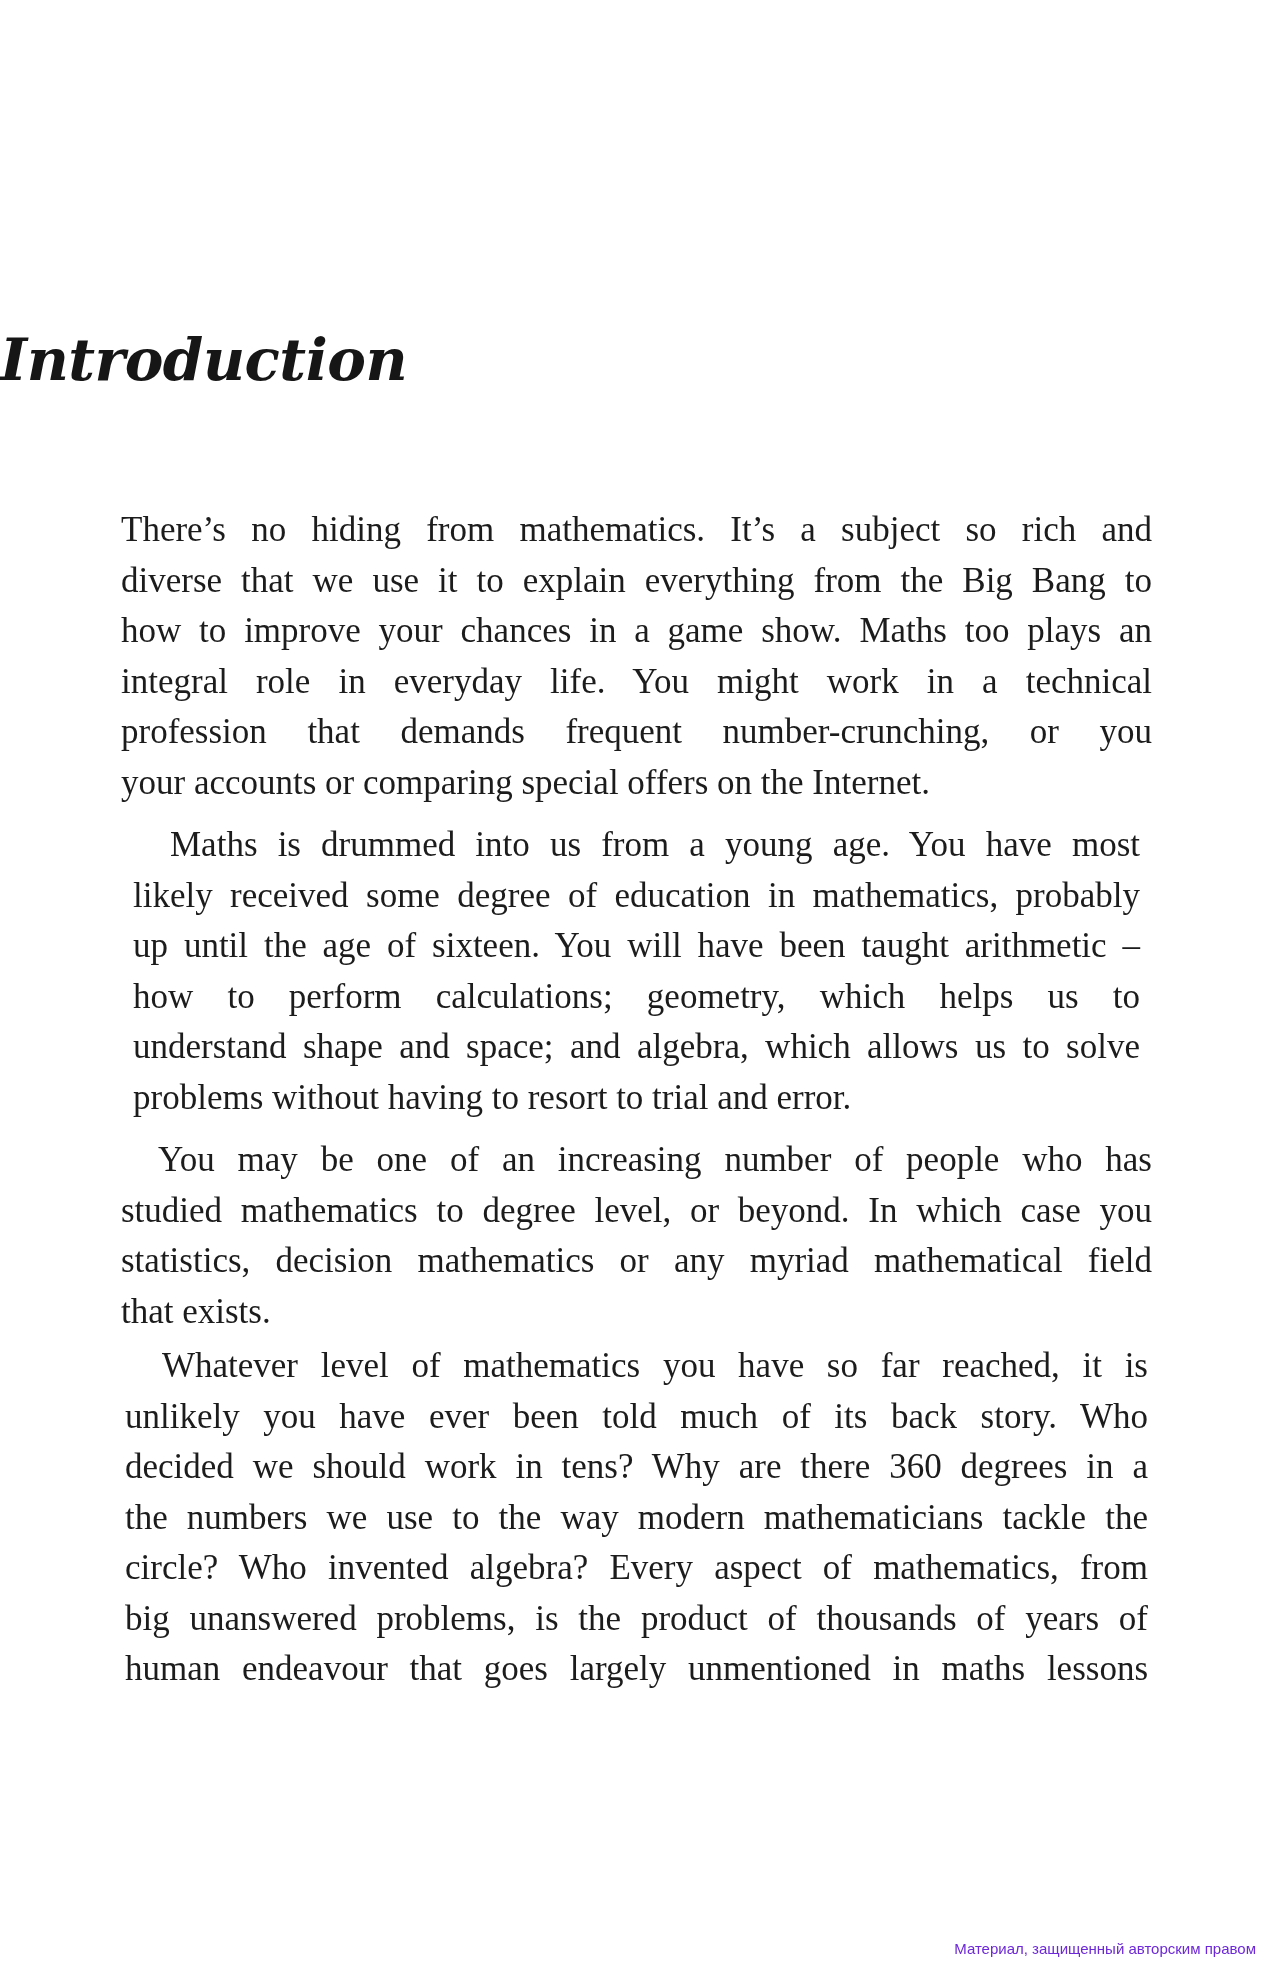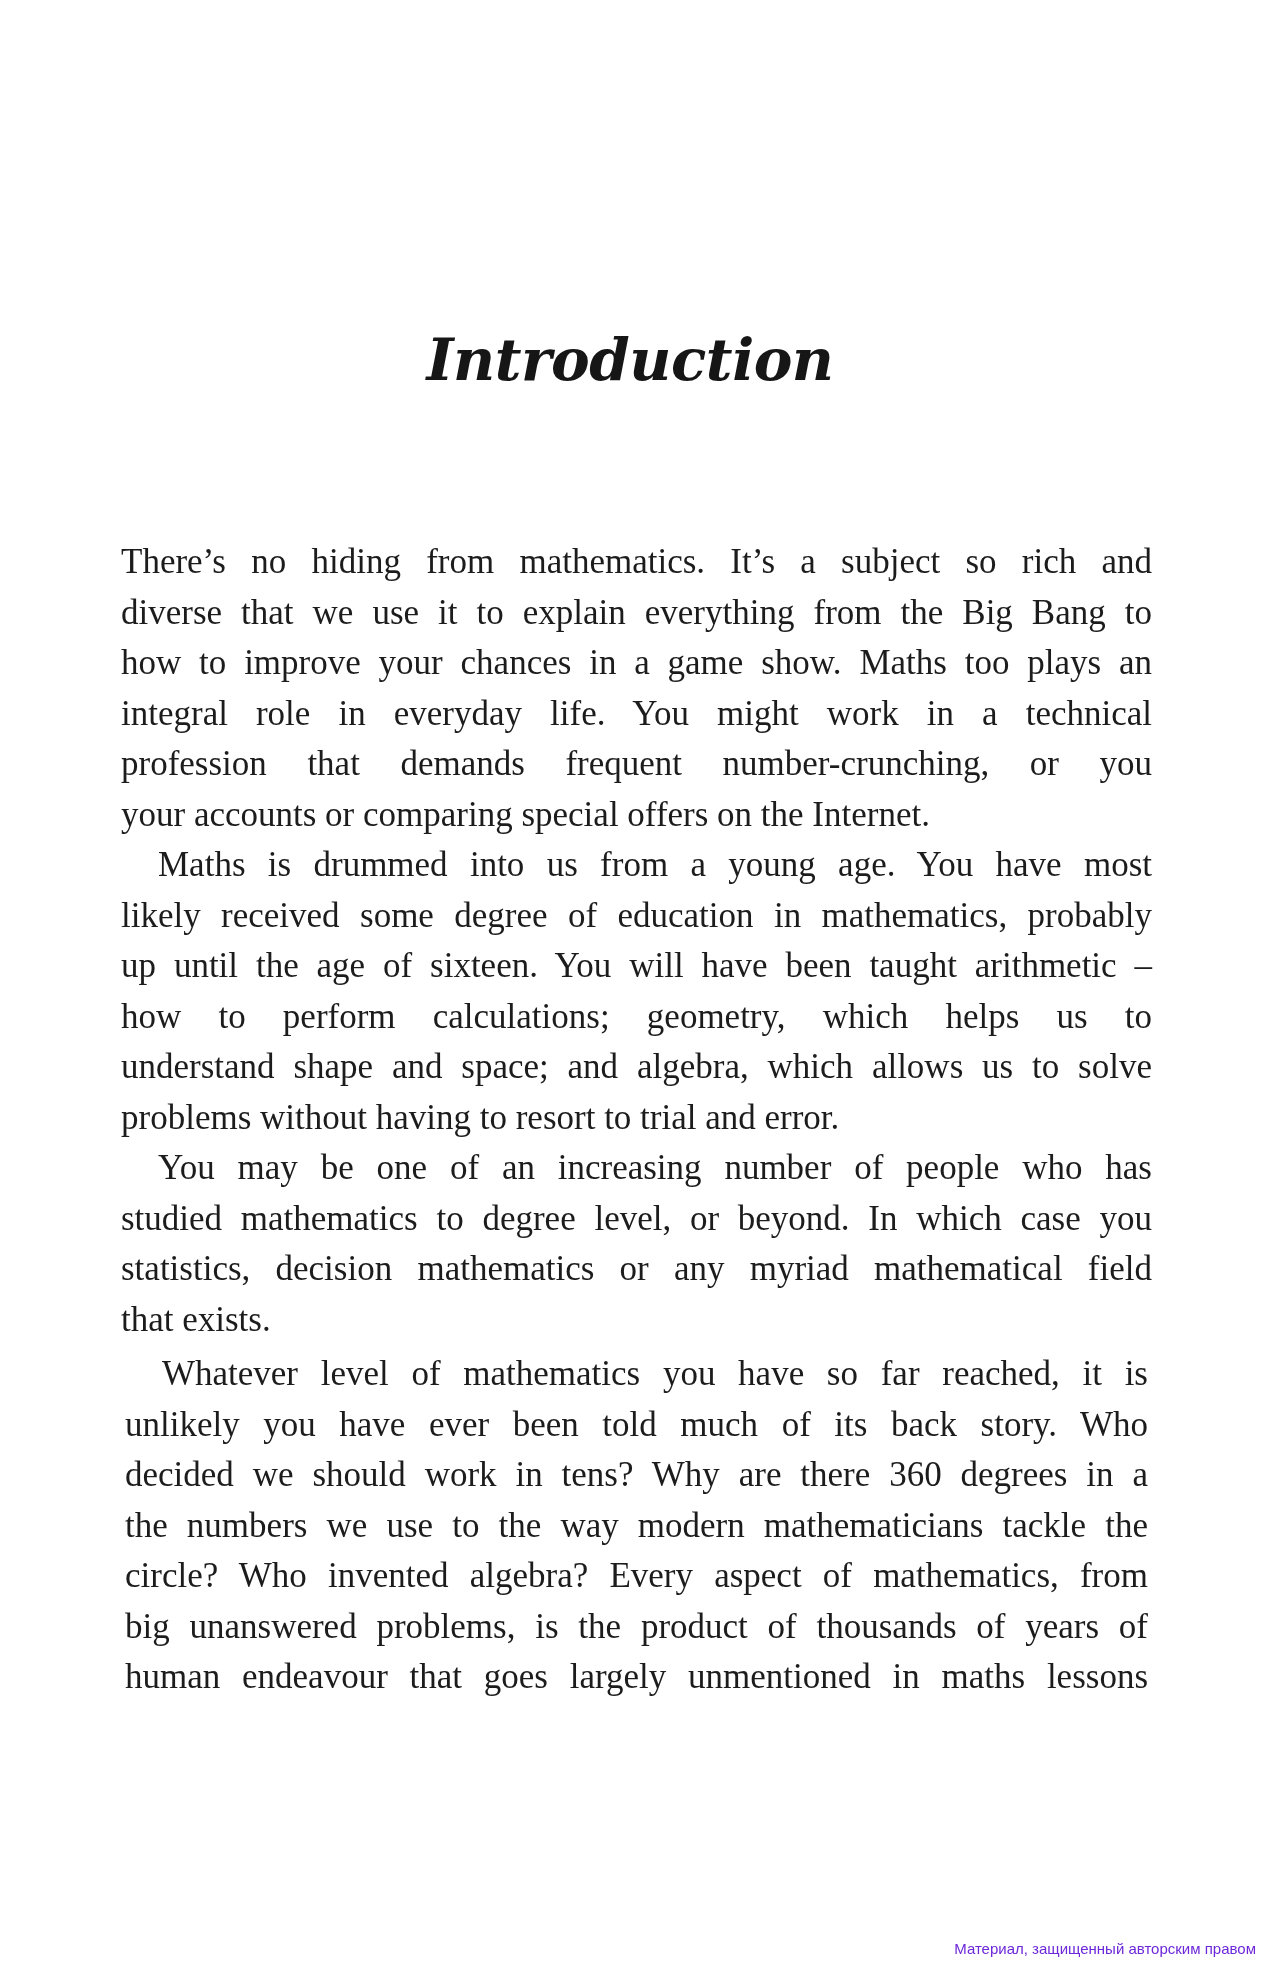--- a/index.html
+++ b/index.html
@@ -12,32 +12,32 @@
       height: 1972px;
       position: relative;
       overflow: hidden;
       color: #1a1a1a;
     }
     .page-title {
       position: absolute;
       left: 0;
       width: 1260px;
       top: 286px;
-      text-align: center;
+      text-align: left;
       font-family: "DejaVu Serif", serif;
       font-style: italic;
       font-size: 58px;
       line-height: 70px;
       letter-spacing: -0.5px;
       color: #161616;
     }
     .body-text {
       position: absolute;
       left: 121px;
-      top: 537px;
+      top: 505px;
       width: 1031px;
       font-family: "Liberation Serif", serif;
       font-size: 35px;
       color: #1c1c1c;
     }
     .line {
       display: block;
       height: 50.5px;
       line-height: 50.5px;
       white-space: nowrap;
@@ -66,21 +66,21 @@
 
 <div class="body-text">
   <p style="margin:0">
     <span class="line">There’s no hiding from mathematics. It’s a subject so rich and</span>
     <span class="line">diverse that we use it to explain everything from the Big Bang to</span>
     <span class="line">how to improve your chances in a game show. Maths too plays an</span>
     <span class="line">integral role in everyday life. You might work in a technical</span>
     <span class="line">profession that demands frequent number-crunching, or you</span>
     <span class="line last">your accounts or comparing special offers on the Internet.</span>
   </p>
-  <p style="margin:0">
+  <p style="margin:12px">
     <span class="line indent">Maths is drummed into us from a young age. You have most</span>
     <span class="line">likely received some degree of education in mathematics, probably</span>
     <span class="line">up until the age of sixteen. You will have been taught arithmetic –</span>
     <span class="line">how to perform calculations; geometry, which helps us to</span>
     <span class="line">understand shape and space; and algebra, which allows us to solve</span>
     <span class="line last">problems without having to resort to trial and error.</span>
   </p>
   <p style="margin:0">
     <span class="line indent">You may be one of an increasing number of people who has</span>
     <span class="line">studied mathematics to degree level, or beyond. In which case you</span>

